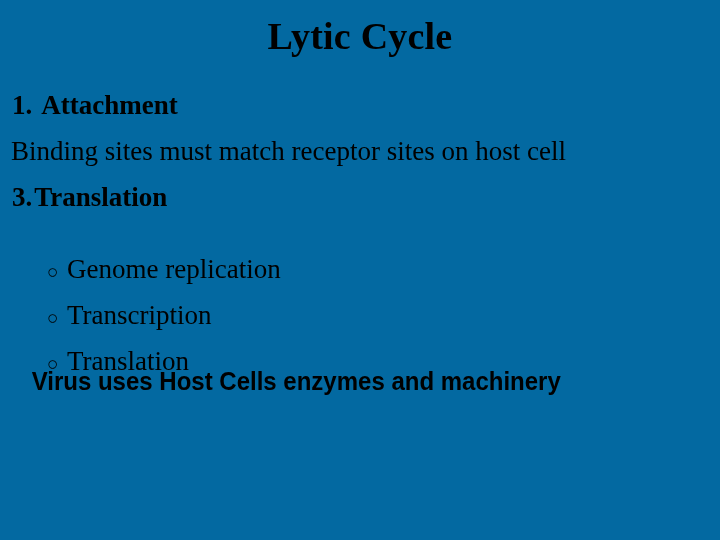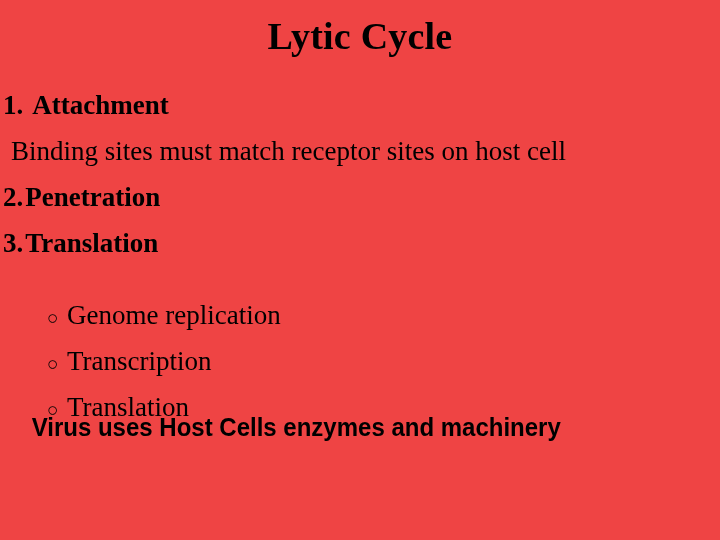--- a/index.html
+++ b/index.html
@@ -14,21 +14,21 @@
     overflow: hidden;
     font-family: "Liberation Serif", "DejaVu Serif", serif;
     color: #000000;
     -webkit-font-smoothing: antialiased;
   }
 
   #slide {
     position: relative;
     width: 720px;
     height: 540px;
-    background: #ef4444;
+    background: #0369a1;
     box-sizing: border-box;
   }
 
   
   .slide-title {
     position: absolute;
     top: 14px;
     left: 0;
     width: 720px;
     text-align: center;
@@ -53,21 +53,21 @@
     font-size: 27px;
     line-height: 46px;
     height: 46px;
     white-space: nowrap;
     color: #000000;
   }
 
   
   .line.step {
     font-weight: bold;
-    padding-left: 3px;
+    padding-left: 12px;
   }
   
   .line.step .num-gap {
     display: inline-block;
     width: 9px;
   }
   .line.step .num-gap.narrow {
     width: 2px;
   }
 
@@ -113,21 +113,20 @@
 <div id="slide">
 
   <div class="slide-title">Lytic Cycle</div>
 
   <div class="body-block">
 
     <div class="line step"><span>1.</span><span class="num-gap"></span><span>Attachment</span></div>
 
     <div class="line detail">Binding sites must match receptor sites on host cell</div>
 
-    <div class="line step"><span>2.</span><span class="num-gap narrow"></span><span>Penetration</span></div>
 
 
     <div class="line step"><span>3.</span><span class="num-gap narrow"></span><span>Translation</span></div>
 
     <div class="line bullet">
       <span class="bullet-marker">○</span>
       <span class="bullet-text">Genome replication</span>
     </div>
 
     <div class="line bullet">

